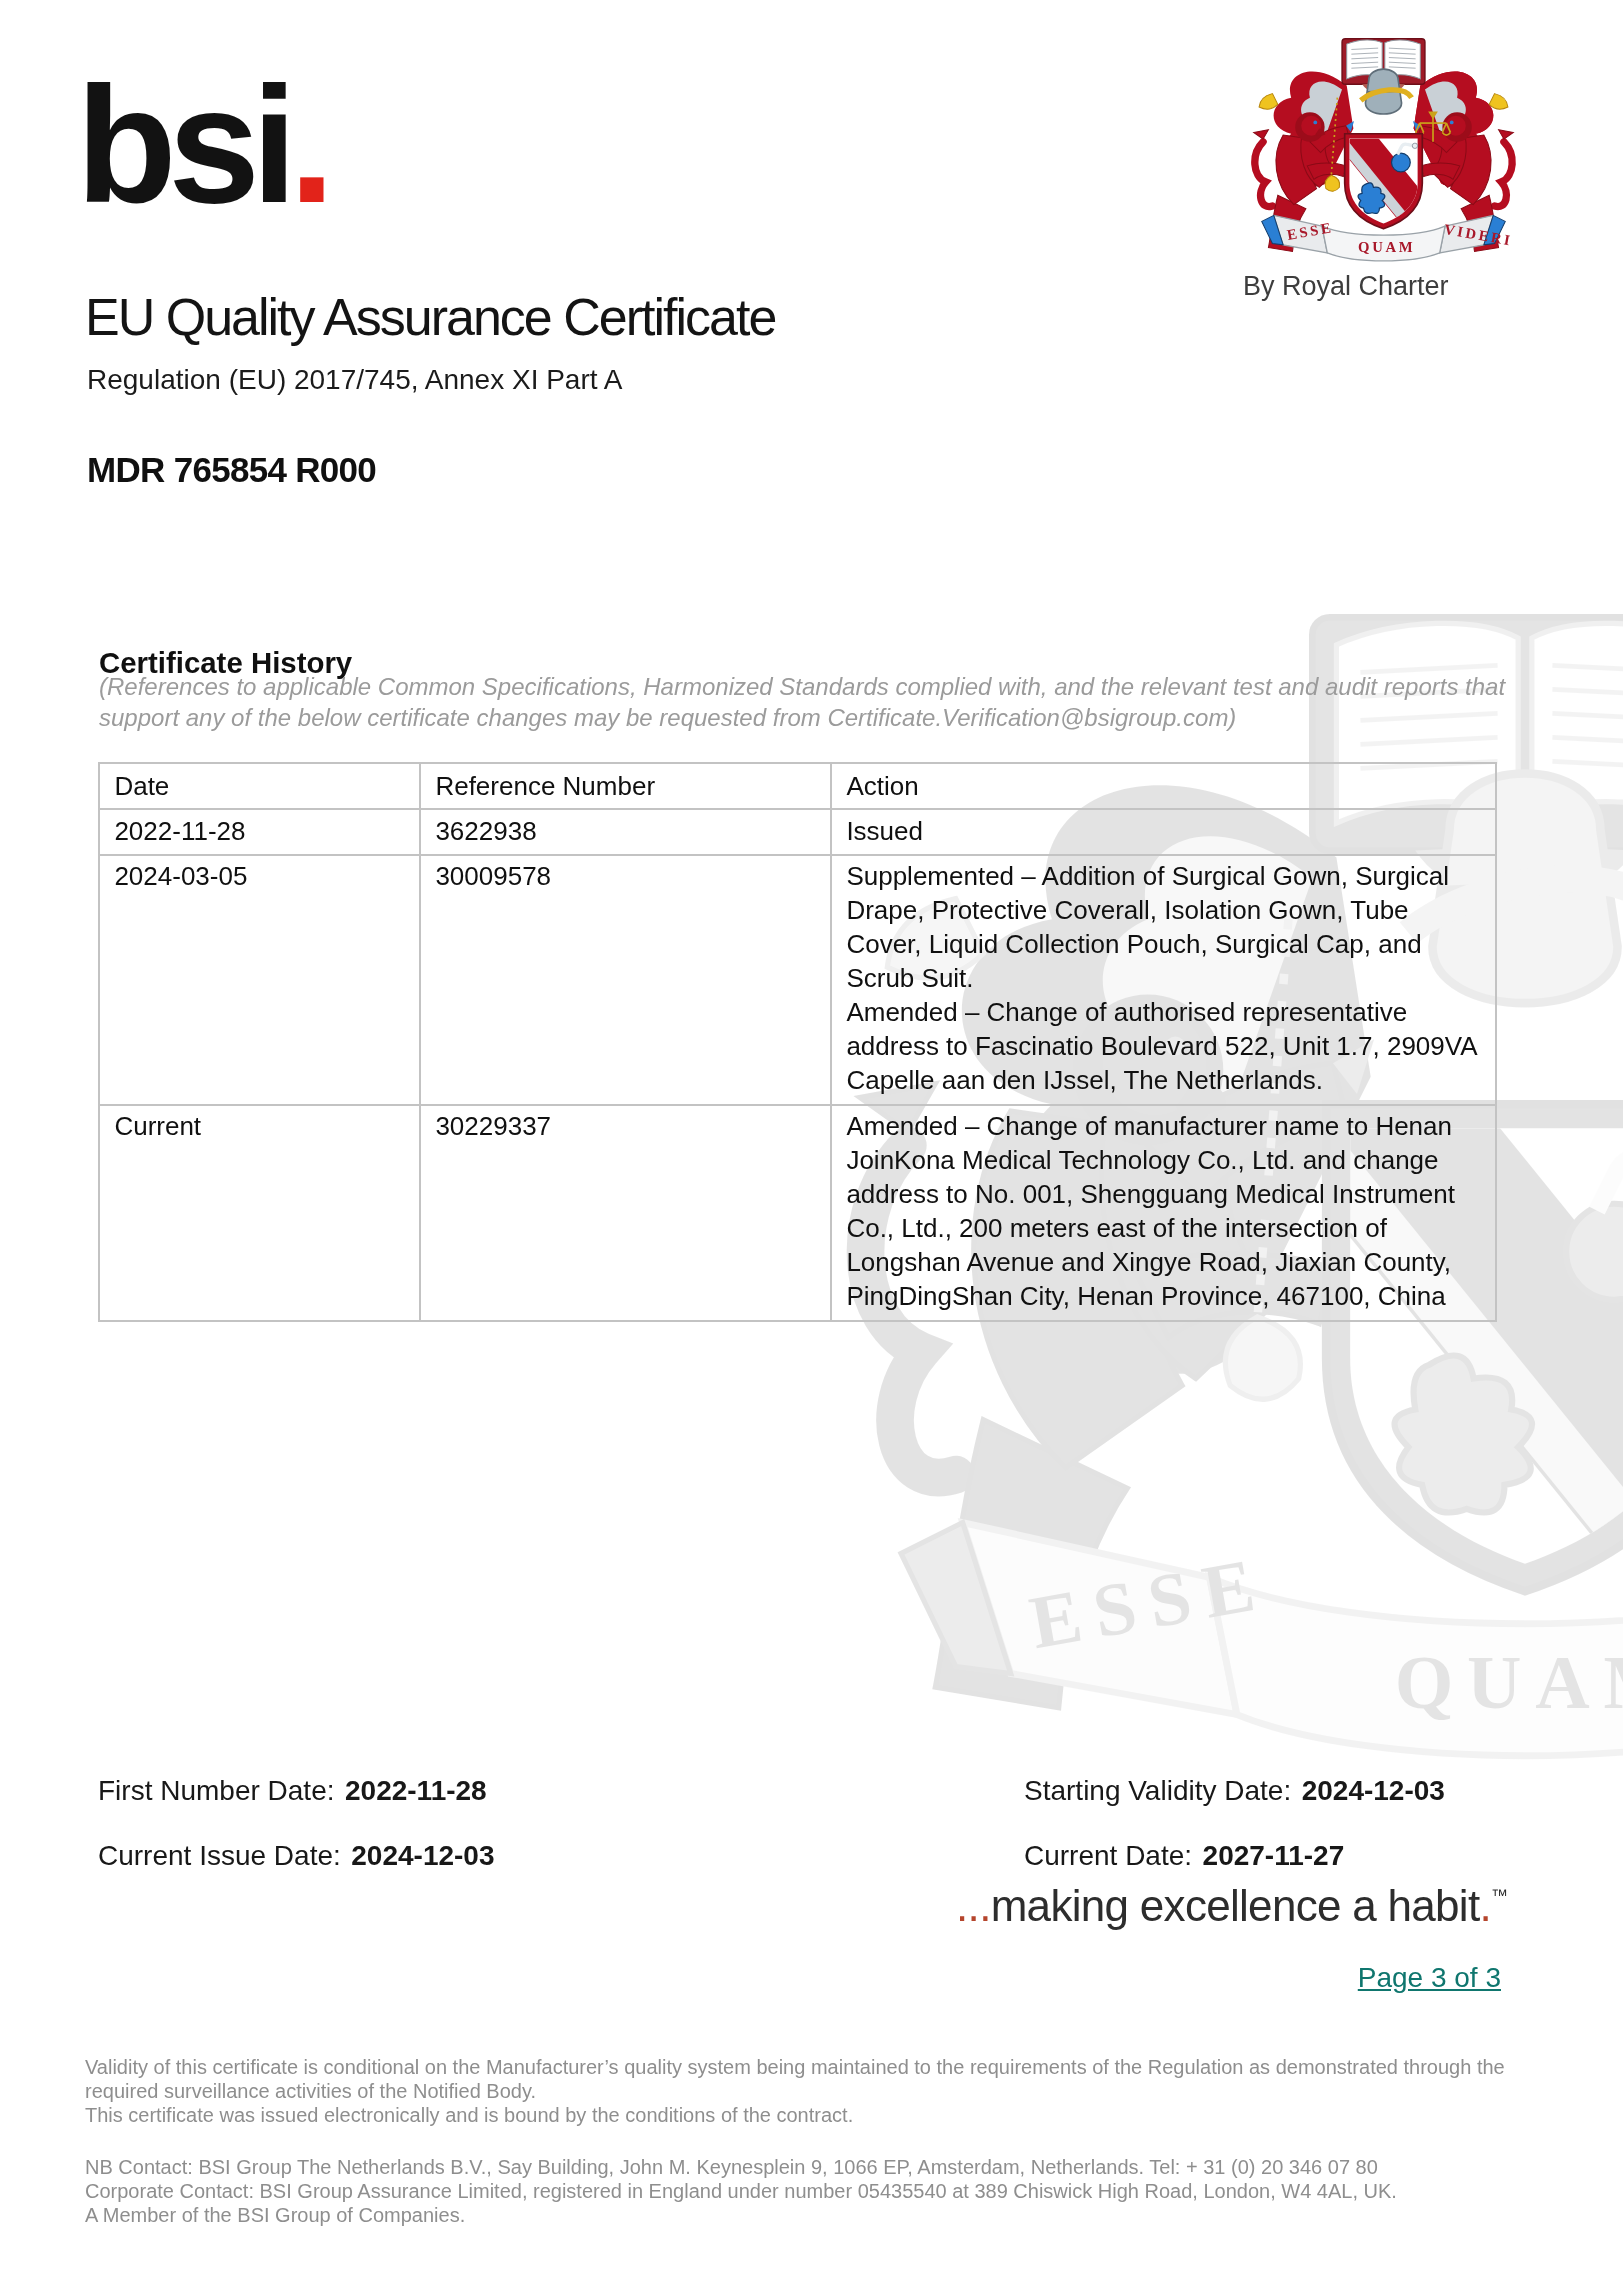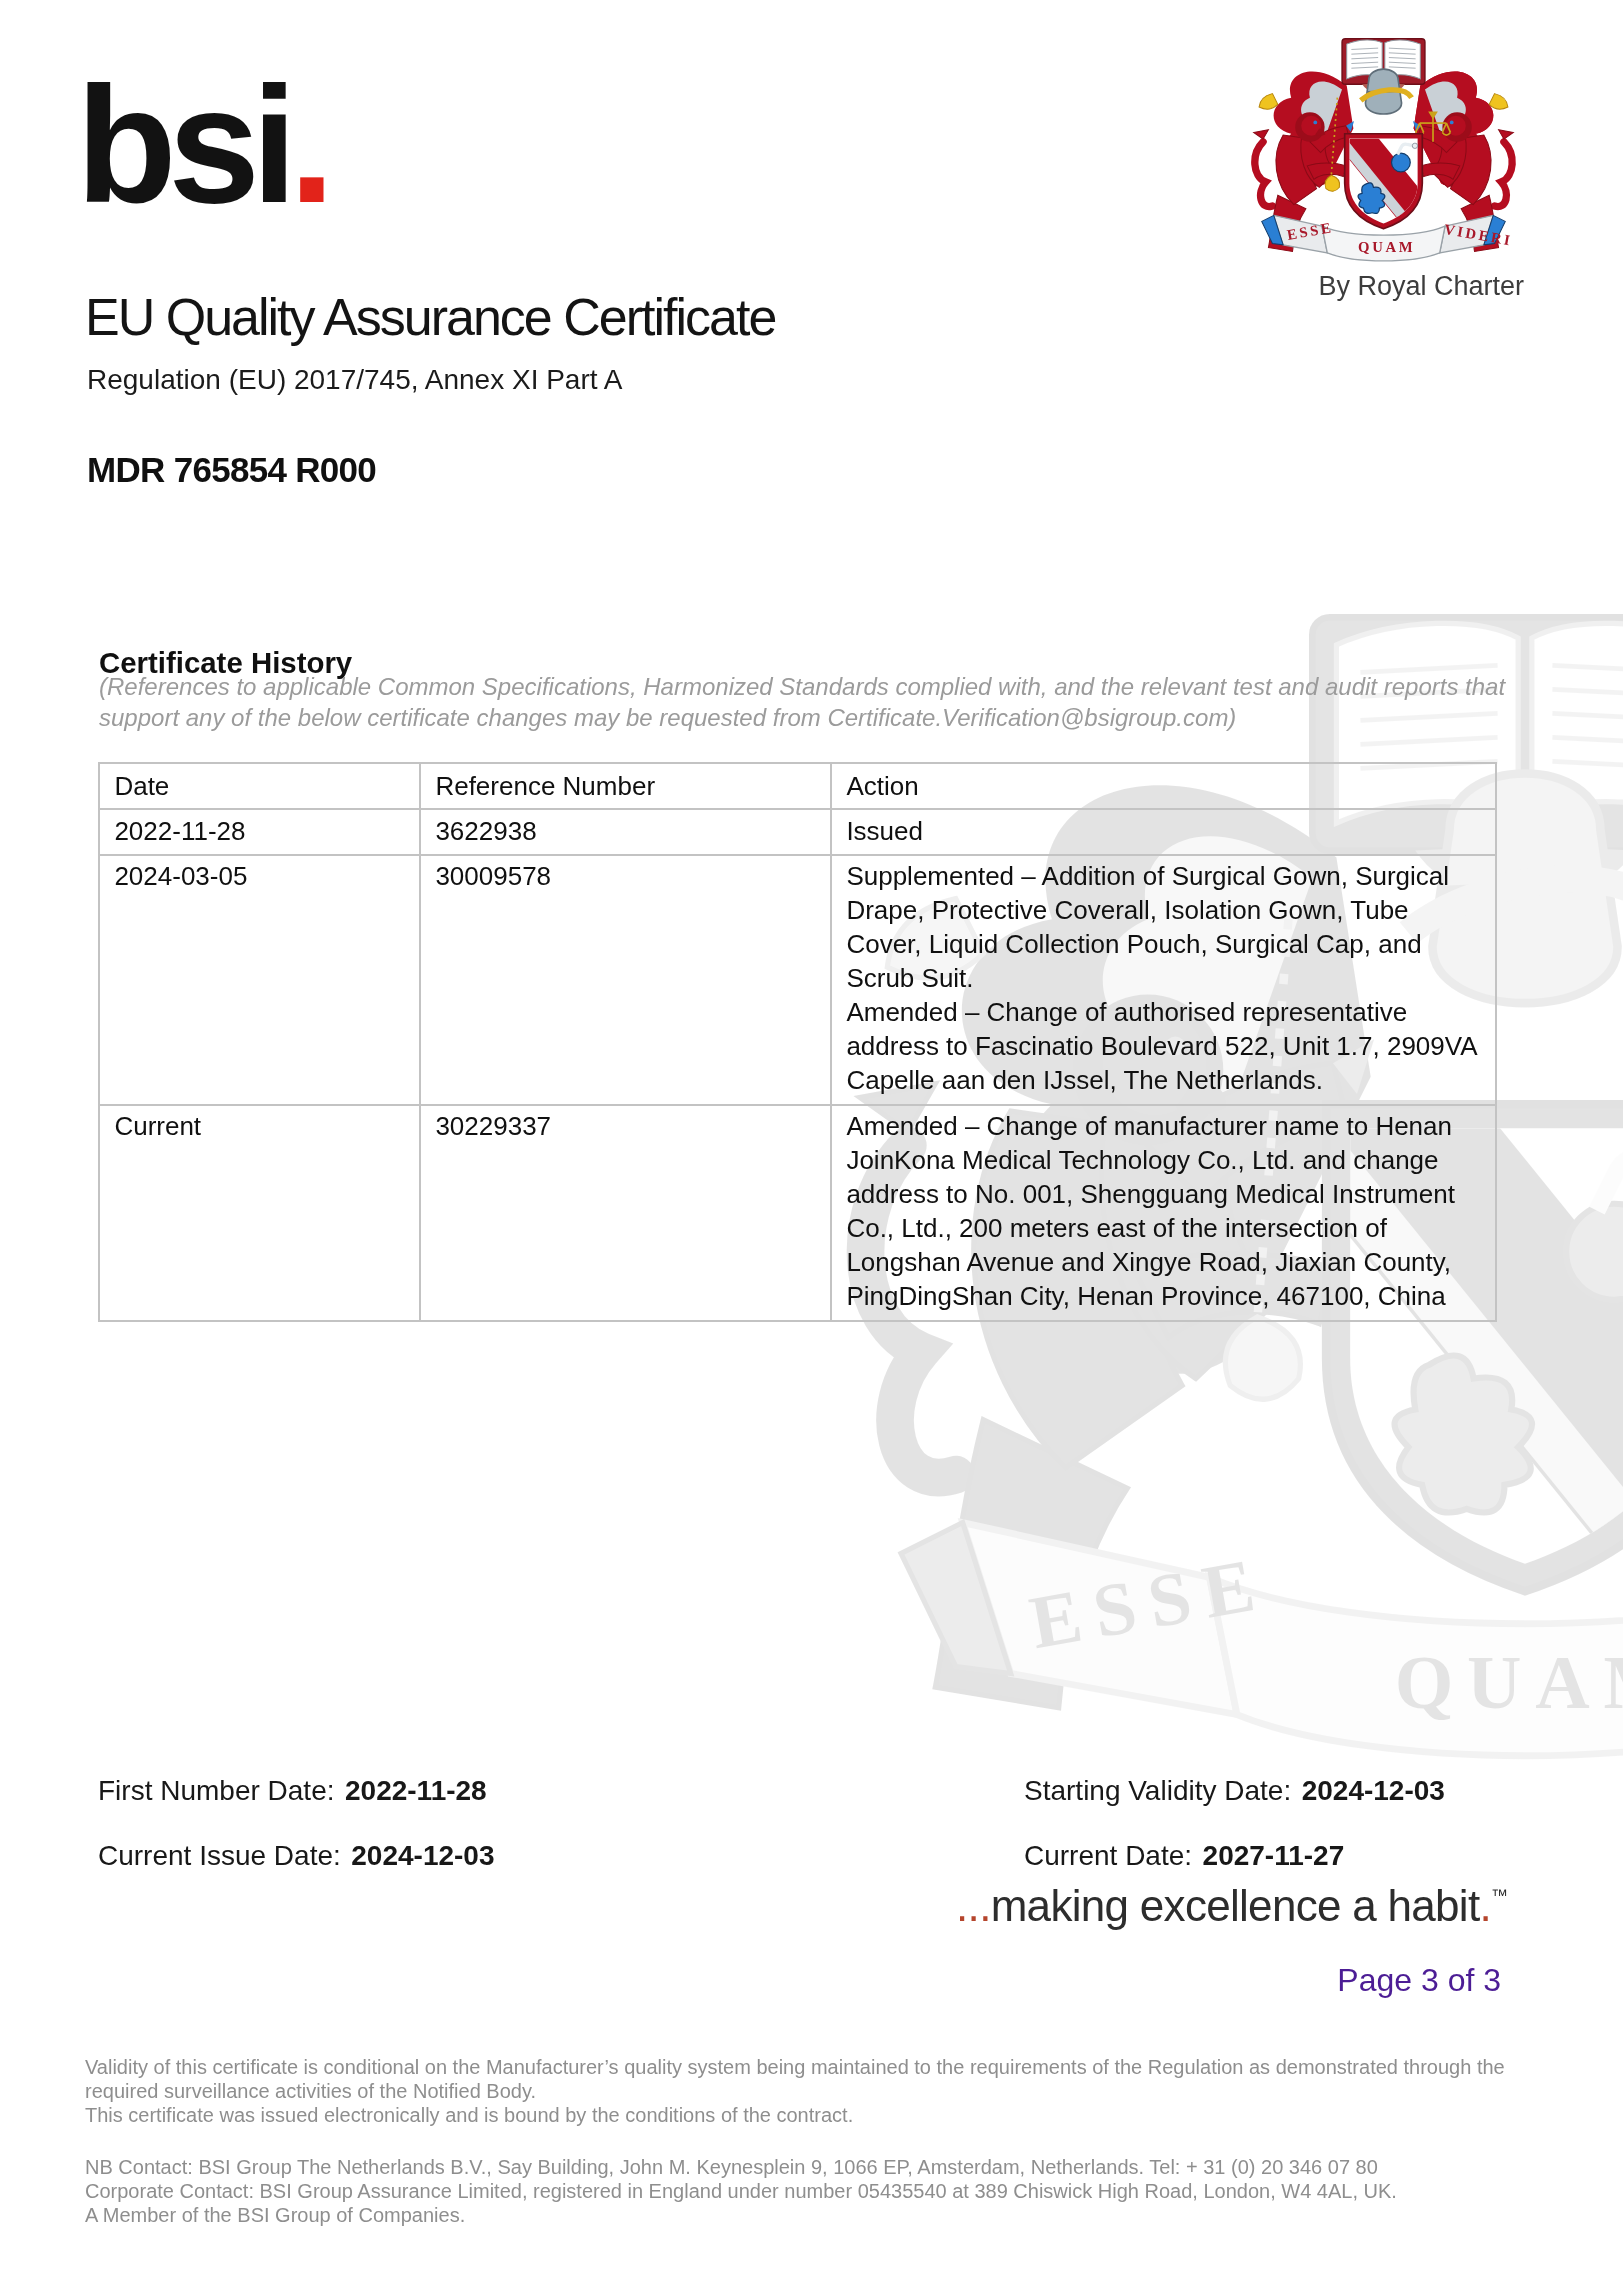--- a/index.html
+++ b/index.html
@@ -8,21 +8,21 @@
     background:#ffffff; overflow:hidden;
     font-family:"Liberation Sans", sans-serif; color:#161616;
   }
 
   
   .logo { position:absolute; left:76px; top:63px; font-size:165px; font-weight:700;
           letter-spacing:-8.5px; line-height:1; color:#121212; }
   .logo .dot { color:#e2231a; letter-spacing:0; }
 
   
-  .crest-box { position:absolute; left:1243px; top:33px; width:281px; text-align:right; }
+  .crest-box { position:absolute; left:1243px; top:33px; width:281px; text-align:left; }
   .crest-box .crest-svg { width:281px; height:235px; display:block; }
   .royal-charter { margin-top:2.6px; font-size:27px; color:#3d3d3d; }
 
   
   .watermark { position:absolute; left:805px; top:589px; width:1440px; height:1202px;
                opacity:.13; filter:grayscale(1); pointer-events:none; }
 
   
   .title       { position:absolute; left:85px; top:287px;  font-size:52px; letter-spacing:-2px; color:#141414; }
   .subtitle    { position:absolute; left:87px; top:364px;  font-size:28px; color:#1b1b1b; }
@@ -49,21 +49,21 @@
   .pos-current  { left:98px;  top:1840px; }
   .pos-starting { left:1024px; top:1775px; }
   .pos-expiry   { left:1024px; top:1840px; }
 
   
   .tagline { position:absolute; right:115px; top:1881px; font-size:44px;
              letter-spacing:-0.7px; color:#2d2d2d; white-space:nowrap; }
   .tagline .red { color:#b5452c; }
   .tagline .tm { font-size:17px; vertical-align:19.6px; letter-spacing:0; color:#2d2d2d; }
 
-  .page-indicator { position:absolute; right:122px; top:1962px; font-size:32px; color:#4c1d95; }
+  .page-indicator { position:absolute; right:122px; top:1962px; font-size:28px; color:#0f766e;text-decoration:underline; }
 
   
   .footer { position:absolute; left:85px; top:2055px; width:1456px;
             font-size:20px; color:#8e8e8e; line-height:24px; }
   .footer p { margin:0; }
   .footer .contact-block { margin-top:27.5px; }
 
   
   .motto-text { font-family:"Liberation Serif", serif; font-size:22px; font-weight:600;
                 letter-spacing:4px; fill:#a8182a; }

